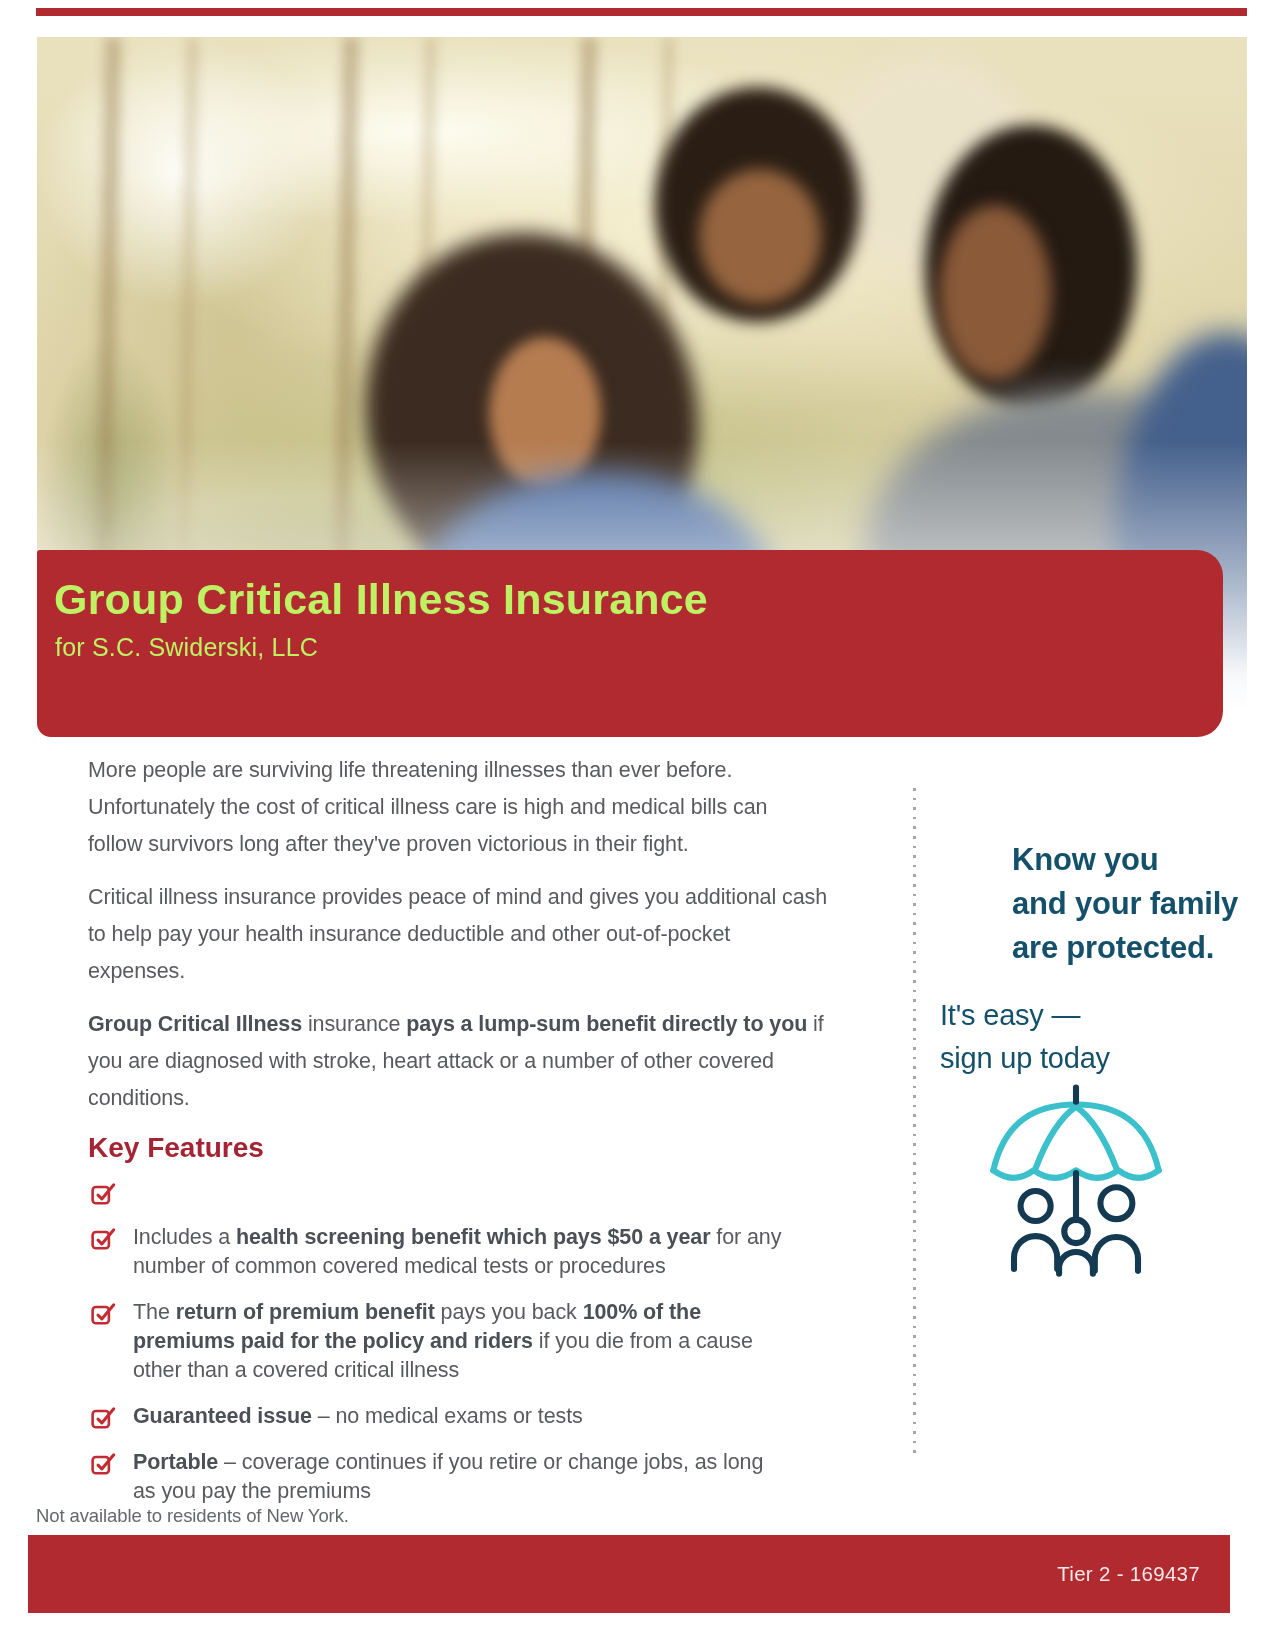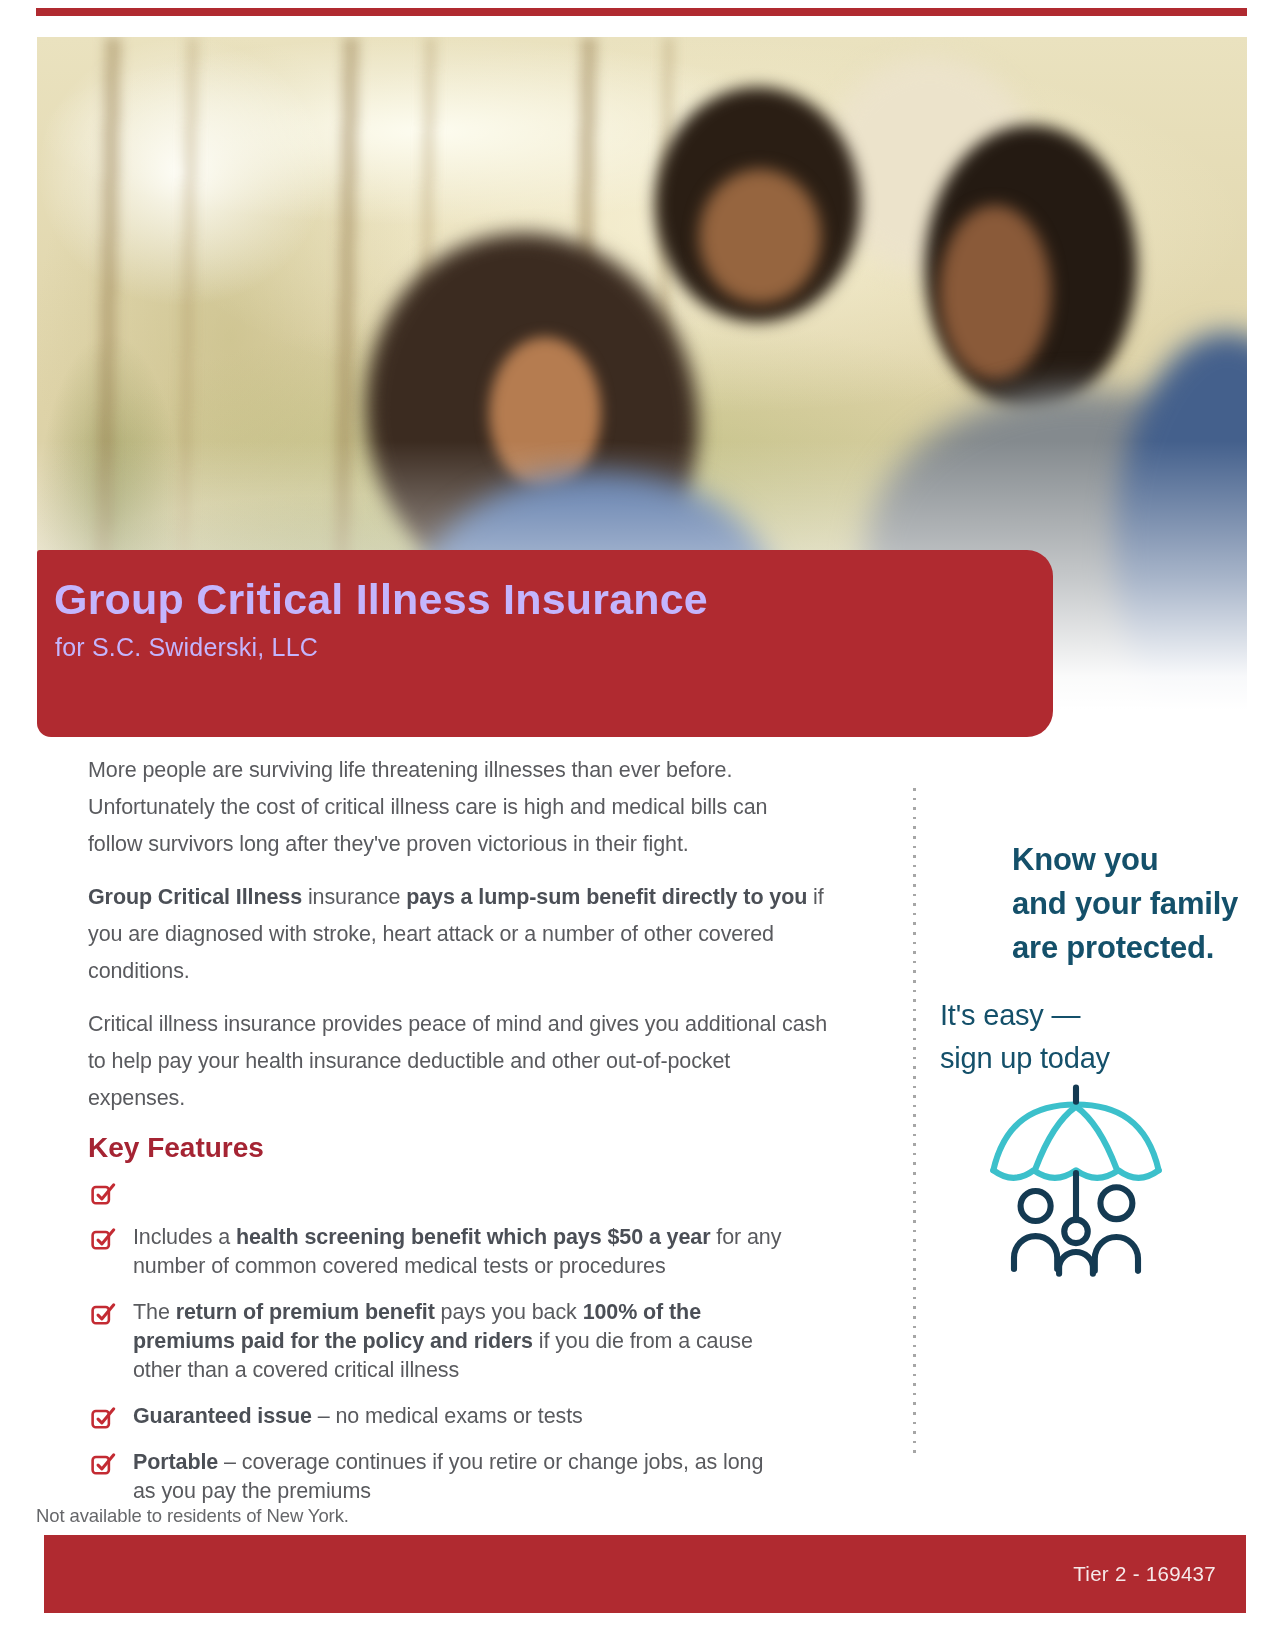--- a/index.html
+++ b/index.html
@@ -36,22 +36,22 @@
   .boy-head   {left:618px;top:50px;width:205px;height:235px;background:#2a1e14;filter:blur(8px);}
   .boy-face   {left:662px;top:132px;width:122px;height:135px;background:#96653f;filter:blur(8px);}
   .man-head   {left:888px;top:88px;width:212px;height:285px;background:#241a12;filter:blur(8px);}
   .man-face   {left:902px;top:168px;width:112px;height:175px;background:#8a5a39;filter:blur(8px);}
   .man-shirt  {left:828px;top:352px;width:435px;height:335px;background:#848a8e;filter:blur(16px);}
   .man-jacket {left:1078px;top:295px;width:225px;height:430px;background:#44608c;filter:blur(14px);}
   .photo .fade{position:absolute;inset:0;border-radius:0;
     background:linear-gradient(180deg, rgba(255,255,255,0) 60%, rgba(255,255,255,.55) 81%, rgba(255,255,255,.96) 95%, #fff 100%);}
   
   .banner{
-    position:absolute;left:37px;top:550px;width:1016px;height:187px;
-    background:var(--accent_red);border-radius:3px 26px 26px 14px;color:#c4b5fd;
+    position:absolute;left:37px;top:550px;width:1186px;height:187px;
+    background:var(--accent_red);border-radius:3px 26px 26px 14px;color:#bef264;
     padding:0;box-sizing:border-box;
   }
   .banner h1{margin:24px 0 0 17px;font-size:43px;line-height:50px;font-weight:bold;letter-spacing:.2px;}
   .banner .sub{margin:9px 0 0 18px;font-size:25px;font-weight:400;letter-spacing:.2px;}
   
   .body-col{position:absolute;left:52px;top:752px;width:868px;color:var(--body_text);margin-left:36px;}
   .body-col p{margin:0 0 16px 0;font-size:21.5px;line-height:37px;white-space:pre-line;letter-spacing:-.1px;}
   .body-col strong, .kf-text strong{color:var(--bold_text);font-weight:bold;}
   h2.kf{margin:14px 0 15px 0;font-size:28px;line-height:30px;font-weight:bold;color:var(--key_features_red);}
   .kf-item{display:flex;align-items:flex-start;margin:0 0 17px 0;}
@@ -64,21 +64,21 @@
     background:repeating-linear-gradient(to bottom, var(--divider_gray) 0 2.6px, transparent 2.6px 9.6px);}
   .side-head{position:absolute;left:1012px;top:838px;width:270px;font-size:31px;line-height:44px;
     font-weight:bold;color:var(--headline_teal);white-space:pre-line;letter-spacing:-.2px;}
   .side-cta{position:absolute;left:940px;top:994px;width:270px;font-size:29px;line-height:43px;
     font-weight:400;color:var(--headline_teal);white-space:pre-line;letter-spacing:-.2px;}
   .fam{position:absolute;left:982px;top:1082px;width:188px;height:202px;overflow:visible;}
   .fam .teal{fill:none;stroke:var(--umbrella_teal);stroke-width:6.5;stroke-linecap:round;stroke-linejoin:round;}
   .fam .navy{fill:none;stroke:var(--figure_navy);stroke-width:6.5;stroke-linecap:round;stroke-linejoin:round;}
   
   .footnote{position:absolute;left:36px;top:1505px;font-size:18.5px;color:var(--footnote_gray);letter-spacing:-.1px;}
-  .footer-bar{position:absolute;left:44px;top:1535px;width:1202px;height:78px;background:var(--accent_red);
+  .footer-bar{position:absolute;left:28px;top:1535px;width:1202px;height:78px;background:var(--accent_red);
     display:flex;align-items:center;justify-content:flex-end;box-sizing:border-box;padding-right:30px;}
   .footer-bar span{color:#f6e9e9;font-size:20.5px;letter-spacing:.3px;}
 </style>
 </head>
 <body>
 
 <div class="page">
 
   <div class="top-rule"></div>
 
@@ -99,26 +99,26 @@
 
   <div class="banner">
     <h1>Group Critical Illness Insurance</h1>
     <div class="sub">for S.C. Swiderski, LLC</div>
   </div>
 
   <div class="body-col">
     <p>More people are surviving life threatening illnesses than ever before.
 Unfortunately the cost of critical illness care is high and medical bills can
 follow survivors long after they've proven victorious in their fight.</p>
+    <p>Critical illness insurance provides peace of mind and gives you additional cash
+to help pay your health insurance deductible and other out-of-pocket
+expenses.</p>
     <p><strong>Group Critical Illness</strong><span> insurance </span><strong>pays a lump-sum benefit directly to you</strong><span> if
 you are diagnosed with stroke, heart attack or a number of other covered
 conditions.</span></p>
-    <p>Critical illness insurance provides peace of mind and gives you additional cash
-to help pay your health insurance deductible and other out-of-pocket
-expenses.</p>
 
     <h2 class="kf">Key Features</h2>
 
     <div class="kf-item">
       <svg class="chk" viewBox="0 0 24 22">
         <rect x="1.5" y="5" width="15" height="15" rx="3"></rect>
         <path d="M6.5 12.5 L10 16 L21 3"></path>
       </svg>
     </div>
 

